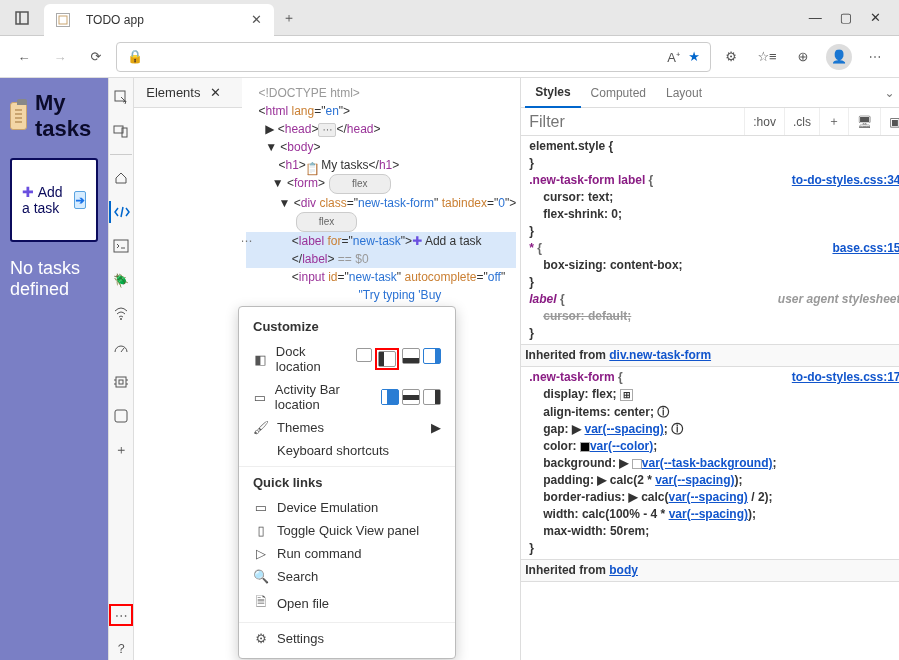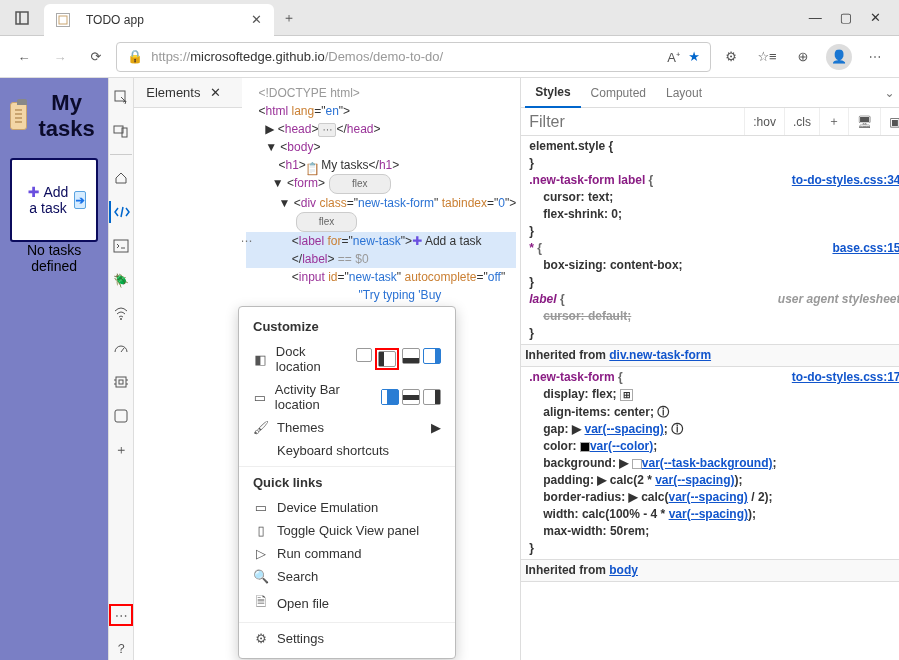--- a/index.html
+++ b/index.html
@@ -21,28 +21,28 @@
 .nav-btn { width: 32px; height: 32px; display: flex; align-items: center; justify-content: center; color: #555; }
 .addr-bar { flex: 1; height: 30px; border: 1px solid #ccc; border-radius: 4px; display: flex; align-items: center; padding: 0 10px; gap: 8px; font-size: 13px; color: #555; }
 .addr-bar .url-host { color: #333; }
 .addr-bar .url-gray { color: #999; }
 .addr-bar .addr-spacer { flex: 1; }
 .tb-icon { width: 32px; height: 32px; display: flex; align-items: center; justify-content: center; color: #555; }
 .star-filled { color: #0066cc; }
 .avatar { width: 26px; height: 26px; border-radius: 50%; background: #ddd; display: flex; align-items: center; justify-content: center; }
 
 .main { display: flex; height: calc(660px - 36px - 42px); }
-.page { width: 195px; background: #7a7fc5; padding: 12px 10px; text-align: center; }
+.page { width: 195px; background: #7a7fc5; padding: 12px 10px; }
 .page-title { display: flex; align-items: center; gap: 8px; font-size: 22px; font-weight: 700; color: #0b0b2b; margin-bottom: 16px; }
 .clipboard-icon { width: 24px; height: 28px; background: #f3d6a6; border-radius: 3px; position: relative; border: 1px solid #c9a46f; }
 .clipboard-icon::before { content: ''; position: absolute; top: -4px; left: 6px; width: 10px; height: 6px; background: #888; border-radius: 2px 2px 0 0; }
 .clipboard-icon::after { content: ''; position: absolute; top: 6px; left: 4px; right: 4px; height: 2px; background: #c9a46f; box-shadow: 0 4px 0 #c9a46f, 0 8px 0 #c9a46f, 0 12px 0 #c9a46f; }
 .add-task-box { background: #fff; border: 2.5px solid #0b0b5c; border-radius: 3px; padding: 24px 10px; display: flex; align-items: center; justify-content: space-between; font-size: 14px; color: #0b0b5c; }
 .arrow-btn { width: 18px; height: 18px; background:#d6ecff; border: 1px solid #5aa3e0; border-radius: 2px; display: flex; align-items: center; justify-content: center; color: #1a73e8; font-size: 11px; font-weight: bold; }
-.no-tasks { font-size: 14px; color: #000000; }
+.no-tasks { margin-top: 16px; font-size: 18px; color: #ffffff; }
 
 .activity-bar { width: 34px; background: #f7f7f7; border-left: 1px solid #ddd; border-right: 1px solid #ddd; display: flex; flex-direction: column; align-items: center; padding-top: 8px; gap: 12px; }
 .ab-icon { width: 24px; height: 22px; display: flex; align-items: center; justify-content: center; color: #555; }
 .ab-icon.active { border-left: 2px solid #0066cc; color: #0066cc; }
 .ab-spacer { flex: 1; }
 .ab-icon.highlighted { border: 2.5px solid red; }
 
 .dt { flex: 1; display: flex; flex-direction: row; }
 .dt-header { height: 30px; display: flex; align-items: center; padding: 0 12px; border-bottom: 1px solid #ddd; font-size: 13px; background: #f7f7f7; }
 .dt-header .spacer { flex: 1; }
@@ -134,21 +134,20 @@
     <span>✕</span>
   </div>
 </div>
 
 <div class="toolbar">
   <div class="nav-btn">←</div>
   <div class="nav-btn" style="color:#bbb">→</div>
   <div class="nav-btn">⟳</div>
   <div class="addr-bar">
     <span>🔒</span>
-    <span><span class="url-gray">https://</span><span class="url-host">microsoftedge.github.io</span><span class="url-gray">/Demos/demo-to-do/</span></span>
     <div class="addr-spacer"></div>
     <span>A⁺</span>
     <span class="star-filled">★</span>
   </div>
   <div class="tb-icon">⚙</div>
   <div class="tb-icon">☆≡</div>
   <div class="tb-icon">⊕</div>
   <div class="tb-icon">
       <div class="avatar">👤</div>
     </div>

